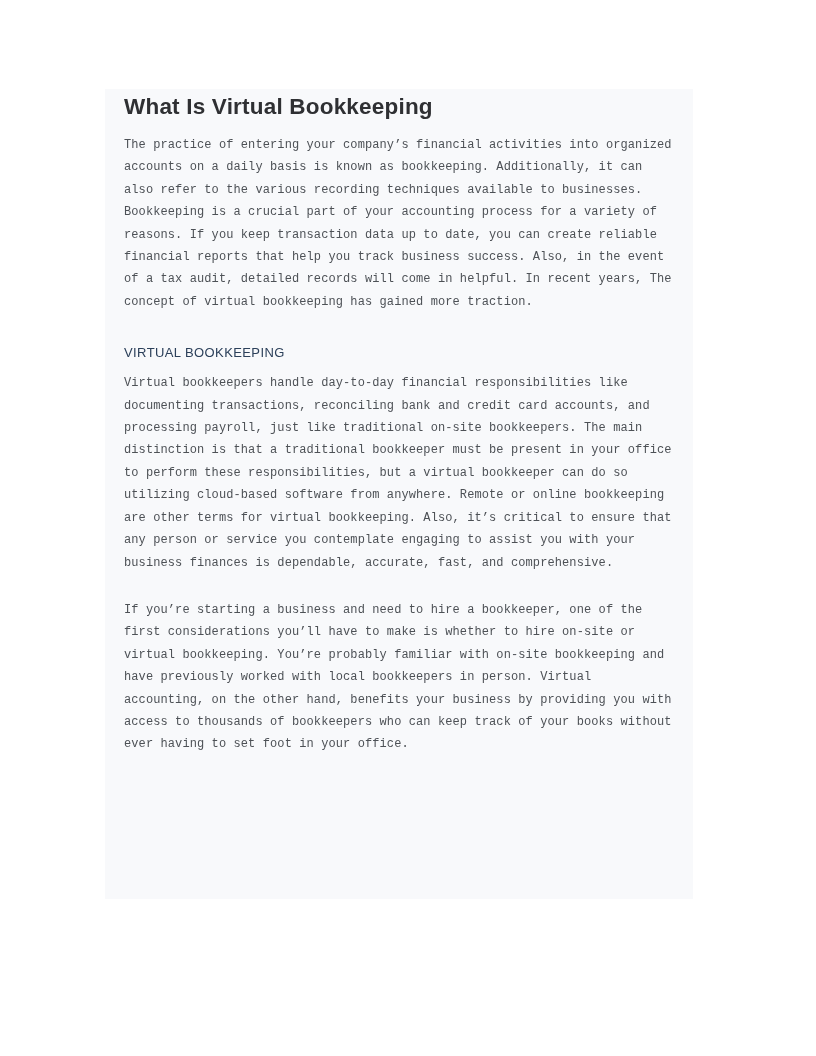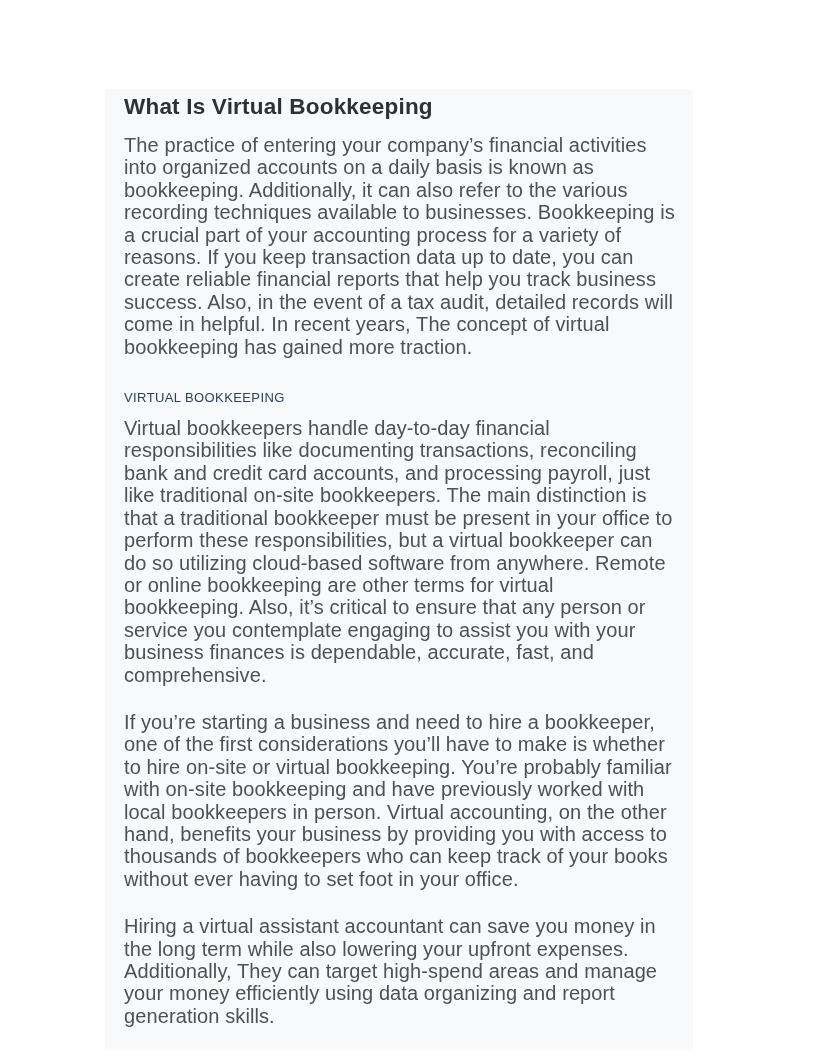--- a/index.html
+++ b/index.html
@@ -28,24 +28,25 @@
   .article-title {
     margin: 0 0 12px 0;
     font-size: 22.5px;
     line-height: 30px;
     font-weight: 700;
     letter-spacing: 0.2px;
     color: #2f3033;
   }
   .body-paragraph {
     margin: 0 0 25px 0;
-    font-size: 20px;
+    font-size: 12px;
     line-height: 22.4px;
     letter-spacing: 0.1px;
     color: #4d5156;
+    font-family: Liberation Mono, monospace;
   }
   .body-paragraph:last-child {
     margin-bottom: 0;
   }
   .section-heading {
     margin: 27px 0 7px 0;
     font-size: 13px;
     line-height: 25px;
     font-weight: 400;
     letter-spacing: 0.4px;
@@ -60,15 +61,14 @@
     <h1 class="article-title">What Is Virtual Bookkeeping</h1>
 
     <p class="body-paragraph">The practice of entering your company’s financial activities into organized accounts on a daily basis is known as bookkeeping. Additionally, it can also refer to the various recording techniques available to businesses. Bookkeeping is a crucial part of your accounting process for a variety of reasons. If you keep transaction data up to date, you can create reliable financial reports that help you track business success. Also, in the event of a tax audit, detailed records will come in helpful. In recent years, The concept of virtual bookkeeping has gained more traction.</p>
 
     <h2 class="section-heading">VIRTUAL BOOKKEEPING</h2>
 
     <p class="body-paragraph">Virtual bookkeepers handle day-to-day financial responsibilities like documenting transactions, reconciling bank and credit card accounts, and processing payroll, just like traditional on-site bookkeepers. The main distinction is that a traditional bookkeeper must be present in your office to perform these responsibilities, but a virtual bookkeeper can do so utilizing cloud-based software from anywhere. Remote or online bookkeeping are other terms for virtual bookkeeping. Also, it’s critical to ensure that any person or service you contemplate engaging to assist you with your business finances is dependable, accurate, fast, and comprehensive.</p>
 
     <p class="body-paragraph">If you’re starting a business and need to hire a bookkeeper, one of the first considerations you’ll have to make is whether to hire on-site or virtual bookkeeping. You’re probably familiar with on-site bookkeeping and have previously worked with local bookkeepers in person. Virtual accounting, on the other hand, benefits your business by providing you with access to thousands of bookkeepers who can keep track of your books without ever having to set foot in your office.</p>
 
-    <p class="body-paragraph">Hiring a virtual assistant accountant can save you money in the long term while also lowering your upfront expenses. Additionally, They can target high-spend areas and manage your money efficiently using data organizing and report generation skills.</p>
   </article>
 </main>
 
 </body></html>

